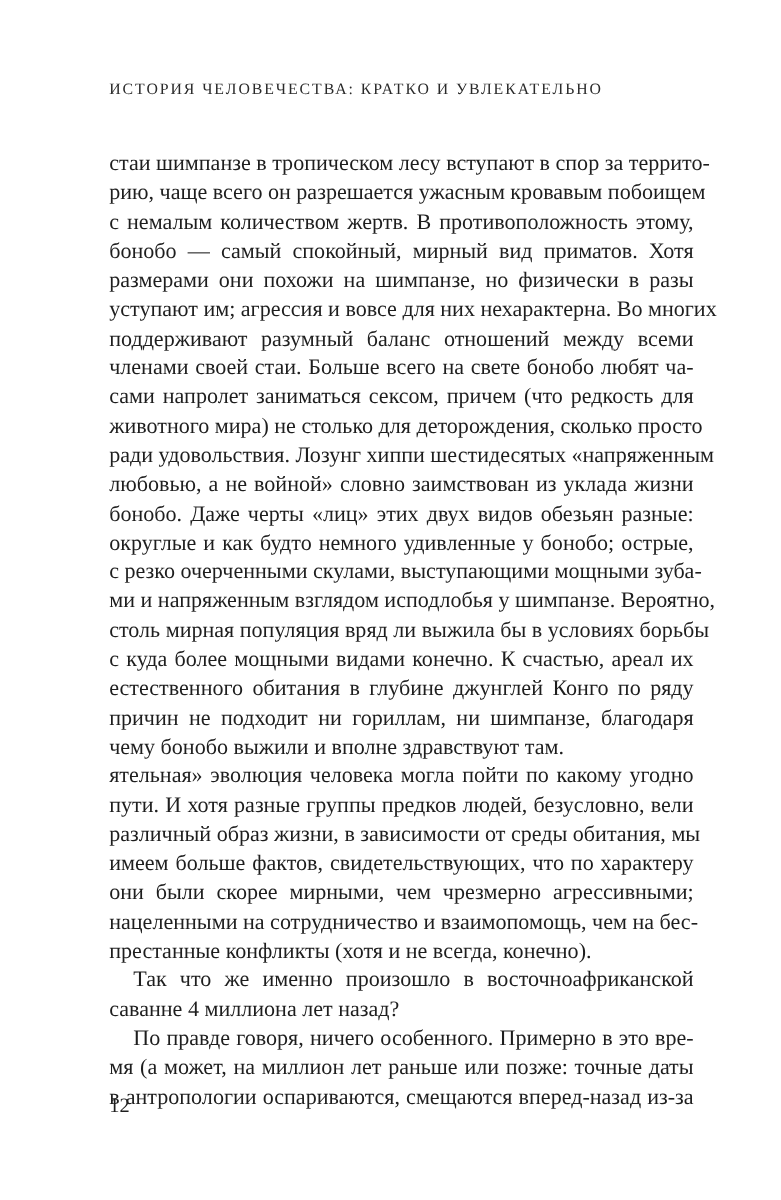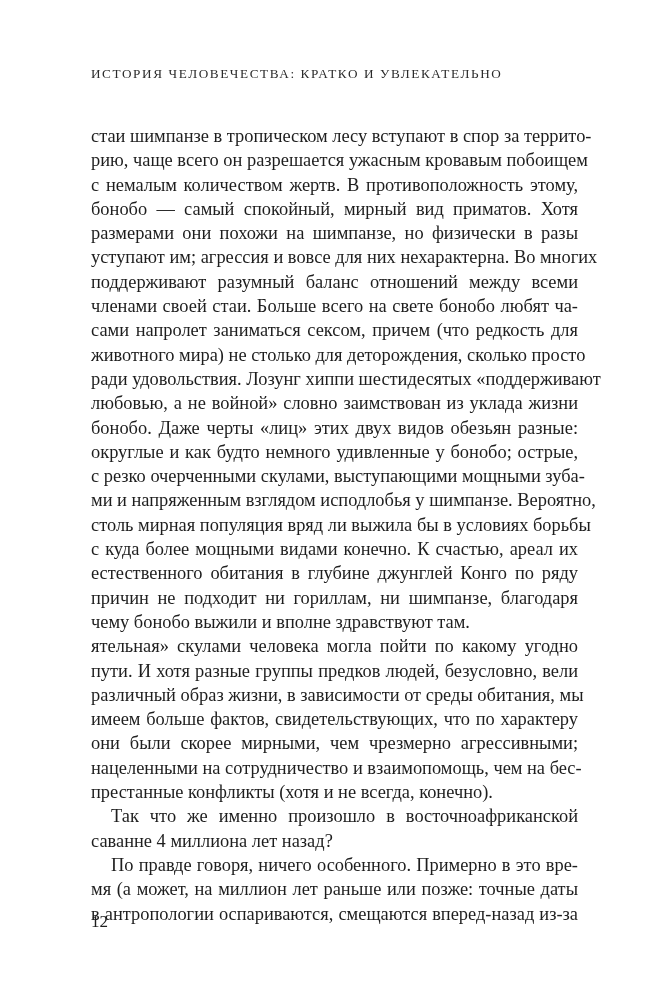--- a/index.html
+++ b/index.html
@@ -29,35 +29,35 @@
       <div class="line">стаи шимпанзе в тропическом лесу вступают в спор за террито-</div>
       <div class="line">рию, чаще всего он разрешается ужасным кровавым побоищем</div>
       <div class="line">с немалым количеством жертв. В противоположность этому,</div>
       <div class="line">бонобо — самый спокойный, мирный вид приматов. Хотя</div>
       <div class="line">размерами они похожи на шимпанзе, но физически в разы</div>
       <div class="line">уступают им; агрессия и вовсе для них нехарактерна. Во многих</div>
       <div class="line">поддерживают разумный баланс отношений между всеми</div>
       <div class="line">членами своей стаи. Больше всего на свете бонобо любят ча-</div>
       <div class="line">сами напролет заниматься сексом, причем (что редкость для</div>
       <div class="line">животного мира) не столько для деторождения, сколько просто</div>
-      <div class="line">ради удовольствия. Лозунг хиппи шестидесятых «поддерживают</div>
+      <div class="line">ради удовольствия. Лозунг хиппи шестидесятых «напряженным</div>
       <div class="line">любовью, а не войной» словно заимствован из уклада жизни</div>
       <div class="line">бонобо. Даже черты «лиц» этих двух видов обезьян разные:</div>
       <div class="line">округлые и как будто немного удивленные у бонобо; острые,</div>
       <div class="line">с резко очерченными скулами, выступающими мощными зуба-</div>
       <div class="line">ми и напряженным взглядом исподлобья у шимпанзе. Вероятно,</div>
       <div class="line">столь мирная популяция вряд ли выжила бы в условиях борьбы</div>
       <div class="line">с куда более мощными видами конечно. К счастью, ареал их</div>
       <div class="line">естественного обитания в глубине джунглей Конго по ряду</div>
       <div class="line">причин не подходит ни гориллам, ни шимпанзе, благодаря</div>
       <div class="line last">чему бонобо выжили и вполне здравствуют там.</div>
     </div>
 
     <div>
-      <div class="line">ятельная» скулами человека могла пойти по какому угодно</div>
+      <div class="line">ятельная» эволюция человека могла пойти по какому угодно</div>
       <div class="line">пути. И хотя разные группы предков людей, безусловно, вели</div>
       <div class="line">различный образ жизни, в зависимости от среды обитания, мы</div>
       <div class="line">имеем больше фактов, свидетельствующих, что по характеру</div>
       <div class="line">они были скорее мирными, чем чрезмерно агрессивными;</div>
       <div class="line">нацеленными на сотрудничество и взаимопомощь, чем на бес-</div>
       <div class="line last">престанные конфликты (хотя и не всегда, конечно).</div>
     </div>
 
     <div>
       <div class="line indent">Так что же именно произошло в восточноафриканской</div>

